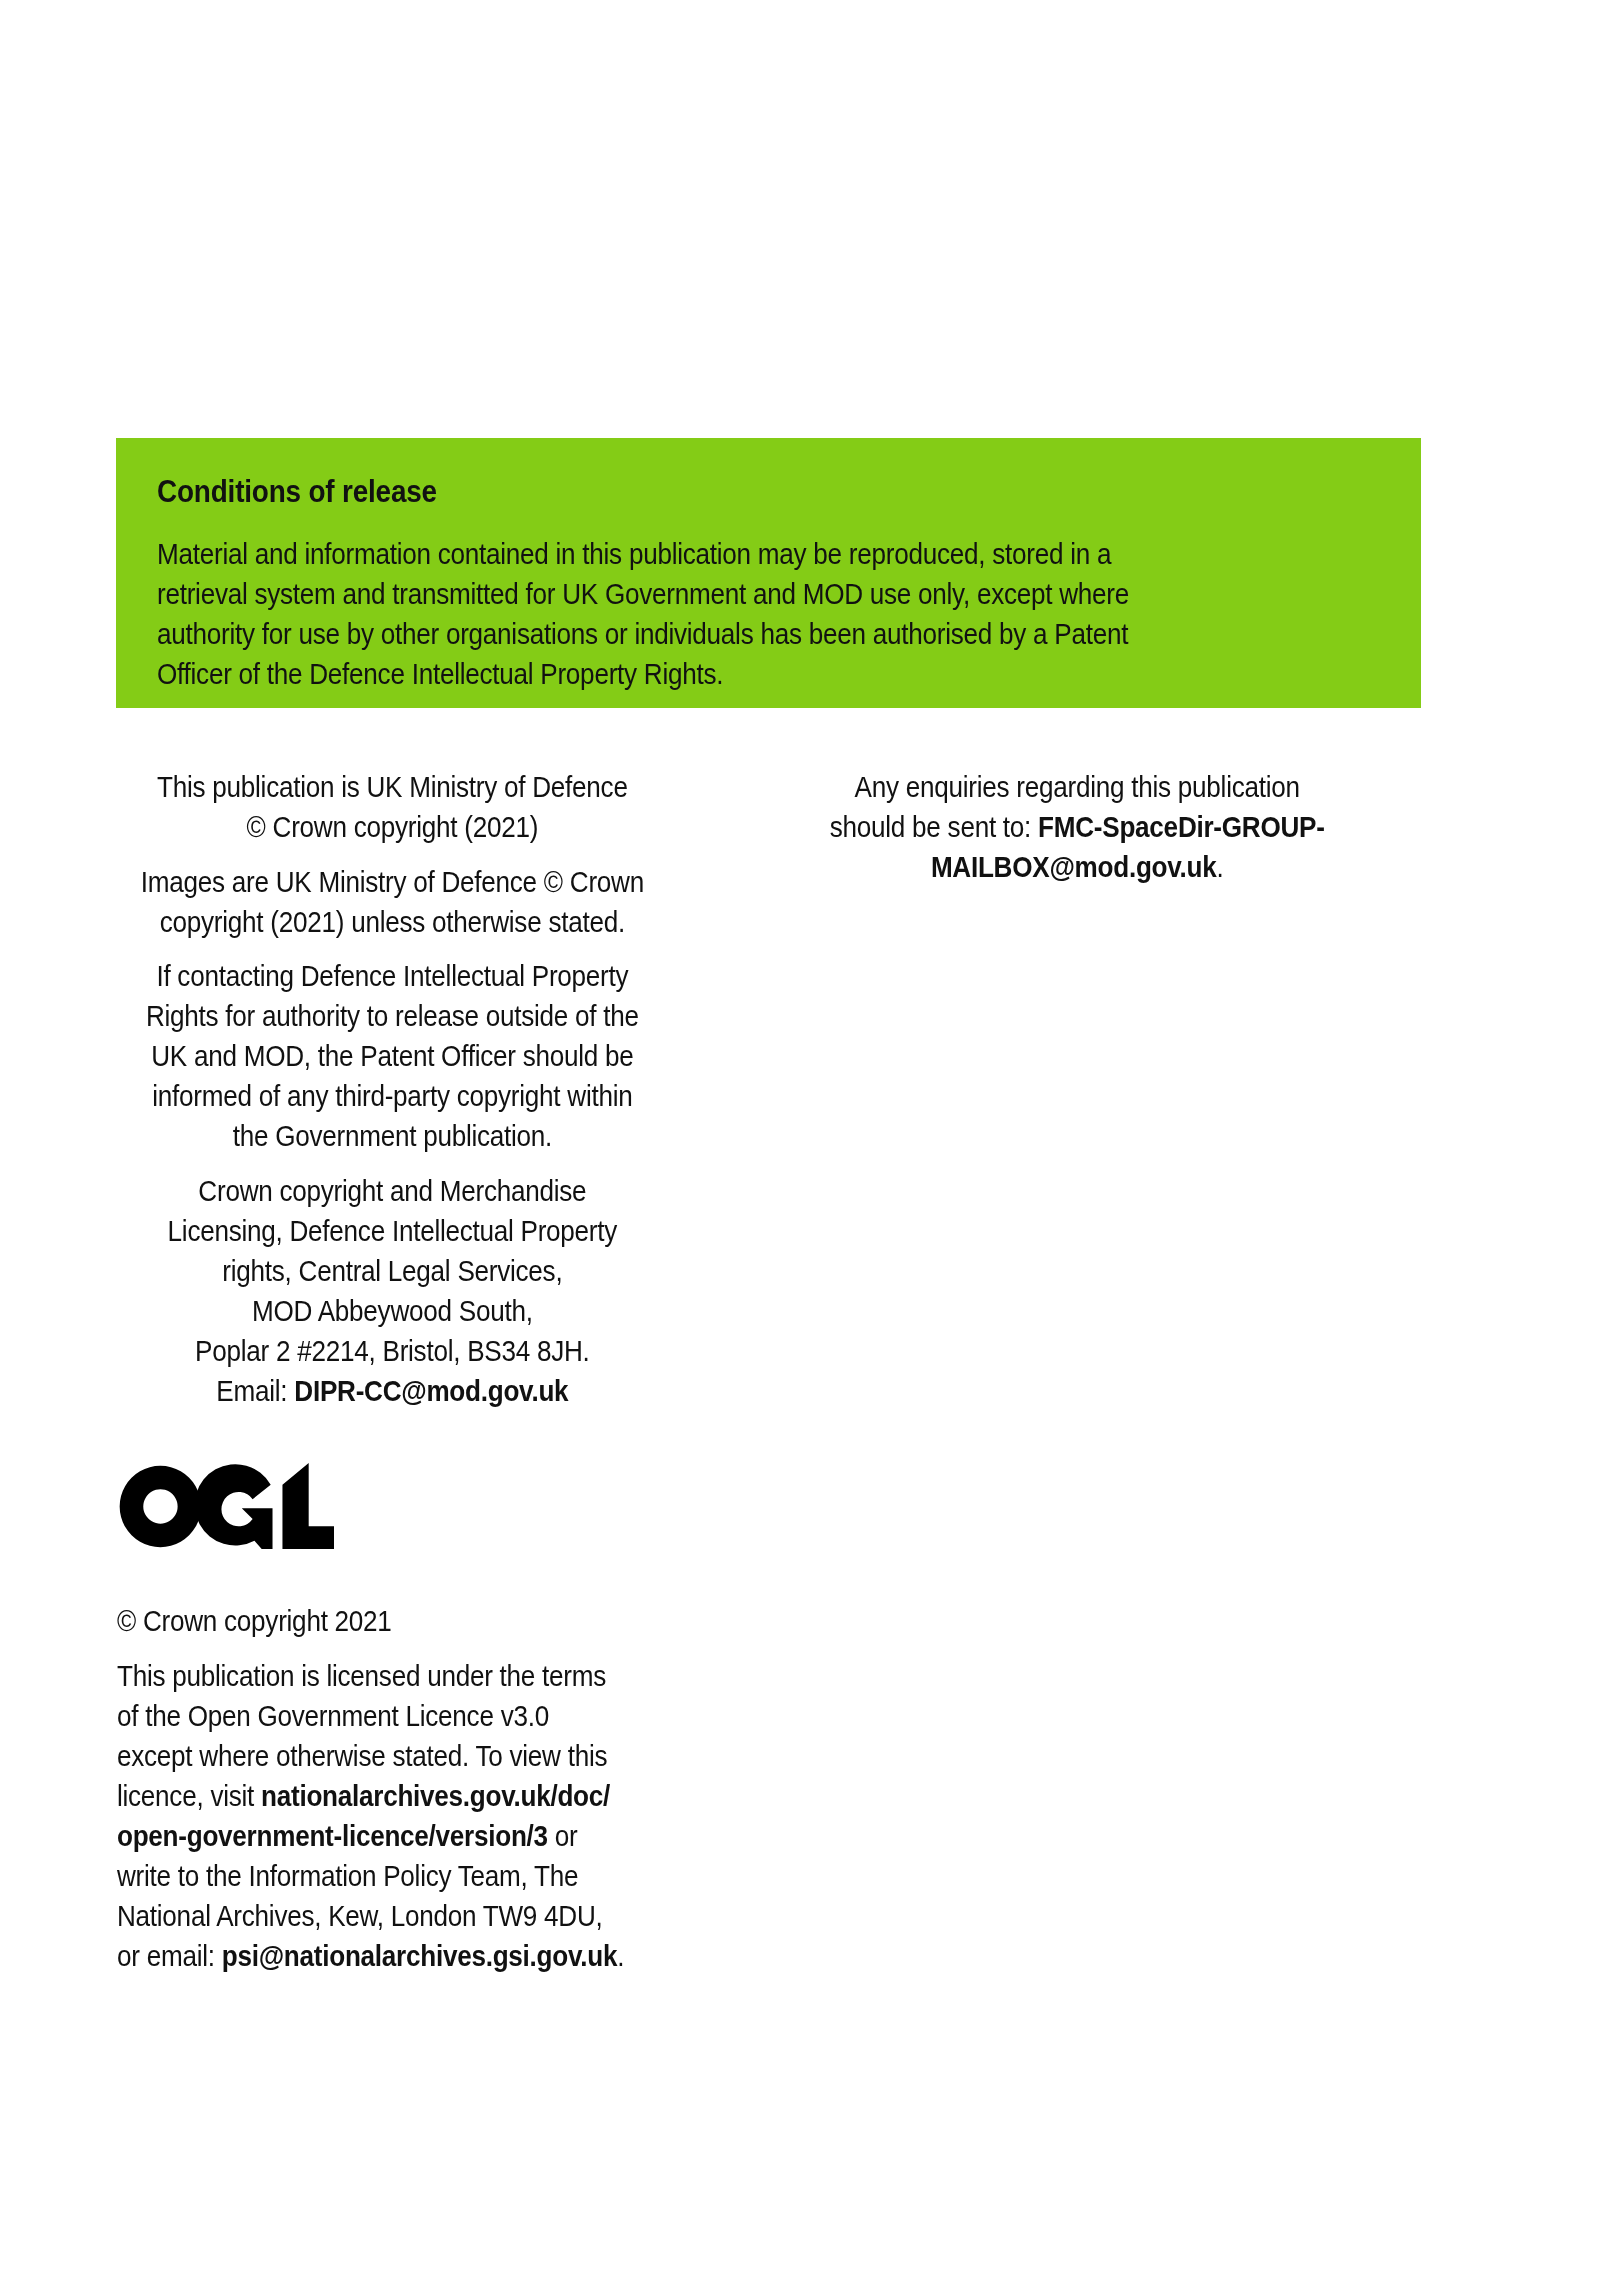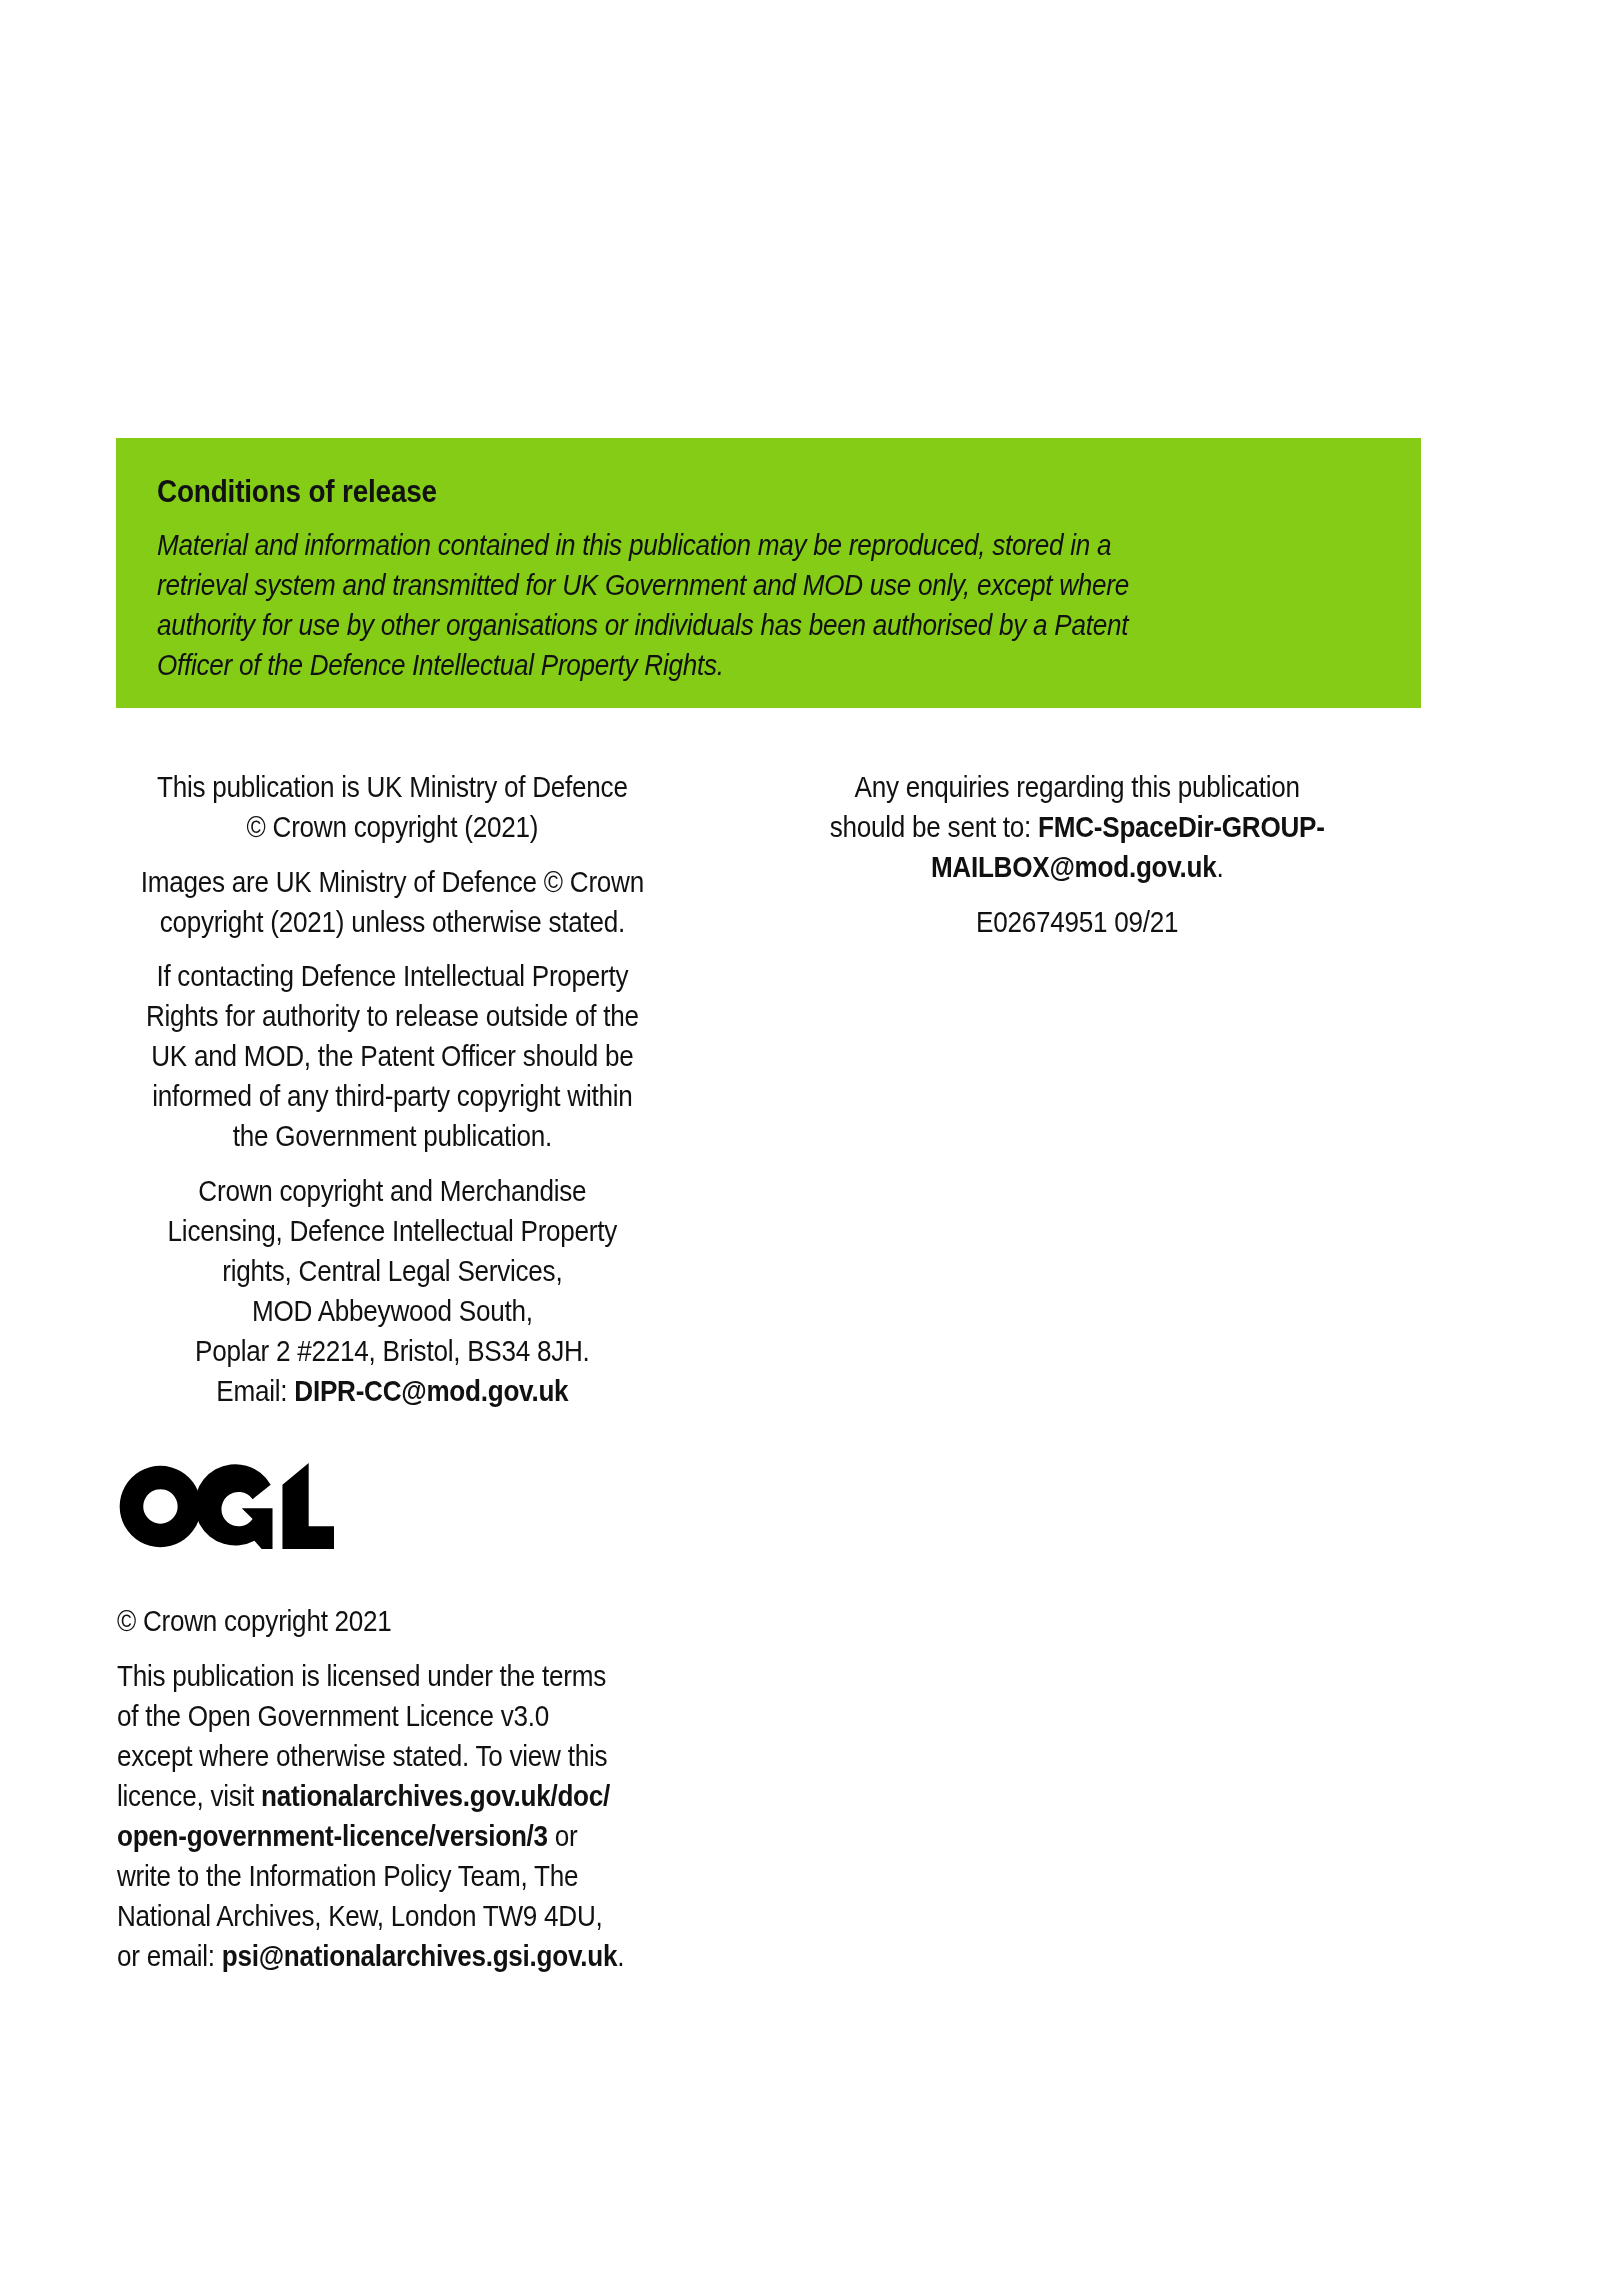--- a/index.html
+++ b/index.html
@@ -1,21 +1,21 @@
 <!DOCTYPE html>
 <html style="font-size:14.5px"><head>
 <meta charset="utf-8">
 <style>
   html, body { margin:0; padding:0; background:#ffffff; }
   body { width:1616px; height:2285px; position:relative; overflow:hidden;
          font-family:"Liberation Sans", sans-serif; color:#111111; }
   .box { position:absolute; left:116px; top:438px; width:1305px; height:270px; background:#84cc16; }
   .box-title { position:absolute; left:41px; top:36px; font-size:31px; font-weight:700; line-height:36px;
                white-space:nowrap; transform:scaleX(0.9); transform-origin:left center; letter-spacing:-0.2px; }
-  .box-body { position:absolute; left:41px; top:87px;font-style:italic; }
+  .box-body { position:absolute; left:41px; top:96px; }
   .line { display:block; height:40px; line-height:40px; font-size:30px; white-space:nowrap;
           transform:scaleX(0.87); transform-origin:left center; letter-spacing:-0.3px; }
   .line b { font-weight:700; }
   .col { position:absolute; top:767px;text-align:center; }
   .col-left { left:117px; width:633px; }
   .col-right { left:794px; width:651px; }
   .para { margin:0 0 14.5px 0; }
   .ogl { position:absolute; left:117px; top:1463px; width:217px; height:86px; }
   .lower { position:absolute; left:117px; top:1588px; width:633px;margin-top:13px; }
 </style>
@@ -56,23 +56,20 @@
       <span class="line"><span>Poplar 2 #2214, Bristol, BS34 8JH.</span></span>
       <span class="line"><span>Email: </span><b>DIPR-CC@mod.gov.uk</b></span>
     </div>
   </div>
 <div class="col col-right">
     <div class="para">
       <span class="line"><span>Any enquiries regarding this publication</span></span>
       <span class="line"><span>should be sent to: </span><b>FMC-SpaceDir-GROUP-</b></span>
       <span class="line"><b>MAILBOX@mod.gov.uk</b><span>.</span></span>
     </div>
-    <div class="para">
-      <span class="line"><span>E02674951 09/21</span></span>
-    </div>
   </div>
 
 <svg class="ogl" viewBox="0 0 240 95">
   <g fill="#000000">
     <path d="M48 3 A45 45 0 1 1 47.9 3 Z M48 29 A19 19 0 1 0 48.1 29 Z" fill-rule="evenodd"></path>
     <path d="M170 24 L150 40 A19 19 0 1 0 150 62 L138 50 L172 50 L172 95 L160 95 L152 86 A45 45 0 1 1 170 24 Z" fill-rule="evenodd"></path>
     <path d="M183 24 L212 0 L212 70 L240 70 L240 95 L183 95 Z"></path>
   </g>
 </svg>
 

